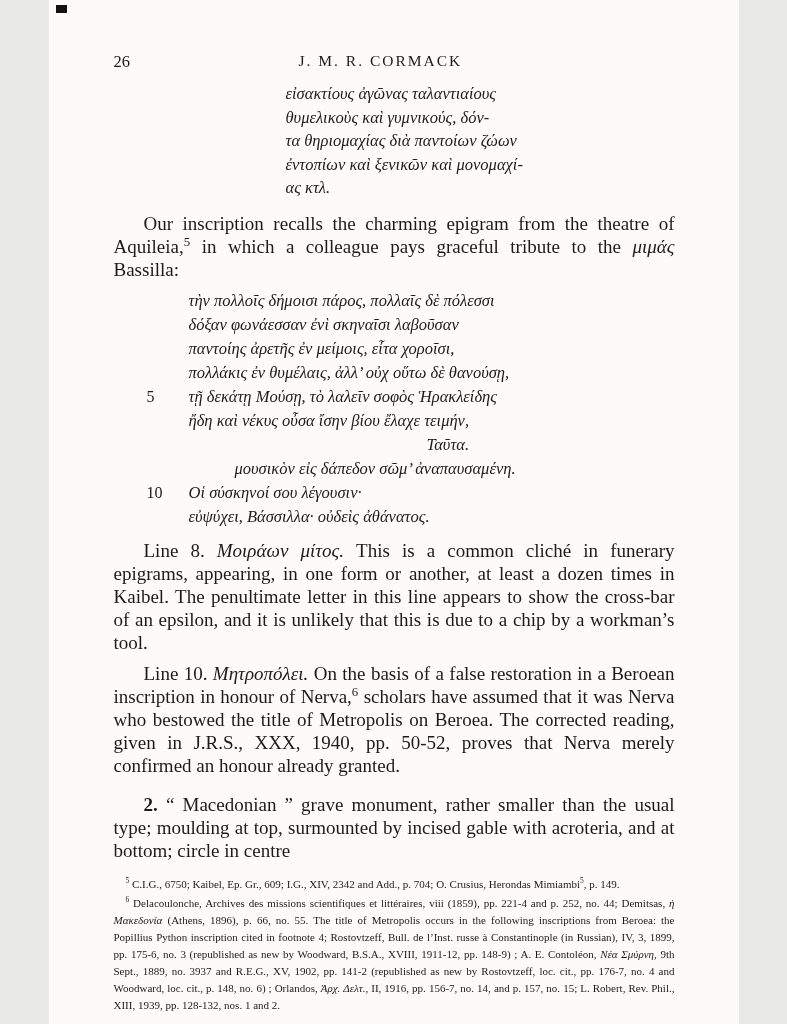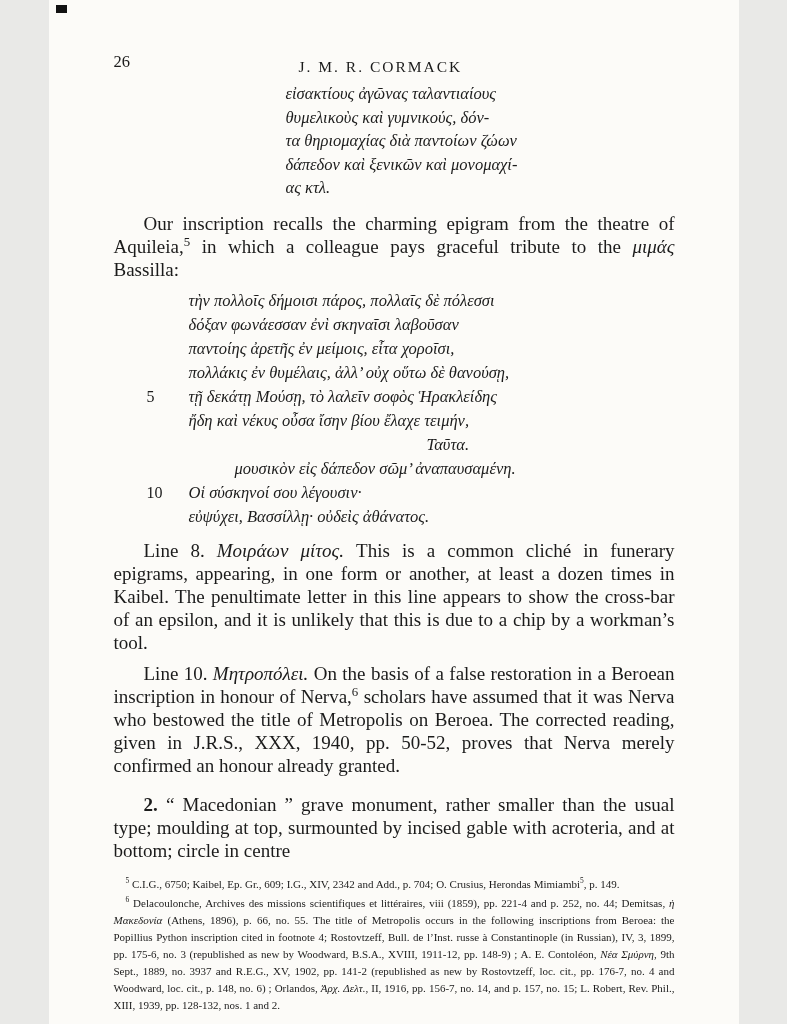--- a/index.html
+++ b/index.html
@@ -14,21 +14,21 @@
     font-family: "Liberation Serif", "DejaVu Serif", serif;
     overflow: hidden;
   }
   .scan-artifact {
     position: absolute; left: 7px; top: 5px;
     width: 11px; height: 8px; background: #121212;
   }
   .header { position: relative; height: 22px; margin-bottom: 10px; }
   .page-num { position: absolute; left: 0; top: 2px; font-size: 16.5px; }
   .running-head {
-    position: absolute; left: 185px; top: 8px;
+    position: absolute; left: 185px; top: 2px;
     font-size: 15.5px; letter-spacing: 2px; text-align: right;
   }
   .inscription {
     margin: 0 0 12px 172px;
     font-size: 16.5px; font-style: italic; line-height: 23.5px;
   }
   .insc-line { white-space: nowrap; }
   .para {
     font-size: 19px; line-height: 23px;
     text-align: justify; text-indent: 30px;
@@ -66,21 +66,21 @@
 
   <div class="header">
     <span class="page-num">26</span>
     <span class="running-head">J. M. R. CORMACK</span>
   </div>
 
   <div class="inscription">
     <div class="insc-line">εἰσακτίους ἀγῶνας ταλαντιαίους</div>
     <div class="insc-line">θυμελικοὺς καὶ γυμνικούς, δόν-</div>
     <div class="insc-line">τα θηριομαχίας διὰ παντοίων ζώων</div>
-    <div class="insc-line">δάπεδον καὶ ξενικῶν καὶ μονομαχί-</div>
+    <div class="insc-line">ἐντοπίων καὶ ξενικῶν καὶ μονομαχί-</div>
     <div class="insc-line">ας  κτλ.</div>
   </div>
 
   <p class="para"><span class="seg-plain">Our inscription recalls the charming epigram from the theatre of Aquileia,</span><span class="seg-sup">5</span><span class="seg-plain"> in which a colleague pays graceful tribute to the </span><span class="seg-greek">μιμάς</span><span class="seg-plain"> Bassilla:</span></p>
 
   <div class="epigram">
     <div class="epi-line">
       <span class="epi-num"></span>
       <span class="epi-text">τὴν πολλοῖς δήμοισι πάρος, πολλαῖς δὲ πόλεσσι</span>
     </div>
@@ -111,21 +111,21 @@
     <div class="epi-line epi-ind1">
       <span class="epi-num"></span>
       <span class="epi-text">μουσικὸν εἰς δάπεδον σῶμ’ ἀναπαυσαμένη.</span>
     </div>
     <div class="epi-line">
       <span class="epi-num">10</span>
       <span class="epi-text">Οἱ σύσκηνοί σου λέγουσιν·</span>
     </div>
     <div class="epi-line">
       <span class="epi-num"></span>
-      <span class="epi-text">εὐψύχει, Βασσίλλῃ· οὐδεὶς ἀθάνατος.</span>
+      <span class="epi-text">εὐψύχει, Βάσσιλλα· οὐδεὶς ἀθάνατος.</span>
     </div>
   </div>
 
   <p class="para"><span class="seg-plain">Line 8. </span><span class="seg-greek">Μοιράων μίτος.</span><span class="seg-plain"> This is a common cliché in funerary epigrams, appearing, in one form or another, at least a dozen times in Kaibel.  The penultimate letter in this line appears to show the cross-bar of an epsilon, and it is unlikely that this is due to a chip by a workman’s tool.</span></p>
 
   <p class="para"><span class="seg-plain">Line 10. </span><span class="seg-greek">Μητροπόλει.</span><span class="seg-plain"> On the basis of a false restoration in a Beroean inscription in honour of Nerva,</span><span class="seg-sup">6</span><span class="seg-plain"> scholars have assumed that it was Nerva who bestowed the title of Metropolis on Beroea.  The corrected reading, given in </span><span class="seg-italic">J.R.S.</span><span class="seg-plain">, XXX, 1940, pp. 50-52, proves that Nerva merely confirmed an honour already granted.</span></p>
 
   <p class="para section2"><span class="seg-bold">2.</span><span class="seg-plain">  “ Macedonian ” grave monument, rather smaller than the usual type; moulding at top, surmounted by incised gable with acroteria, and at bottom; circle in centre</span></p>
 
   <div class="footnotes">

